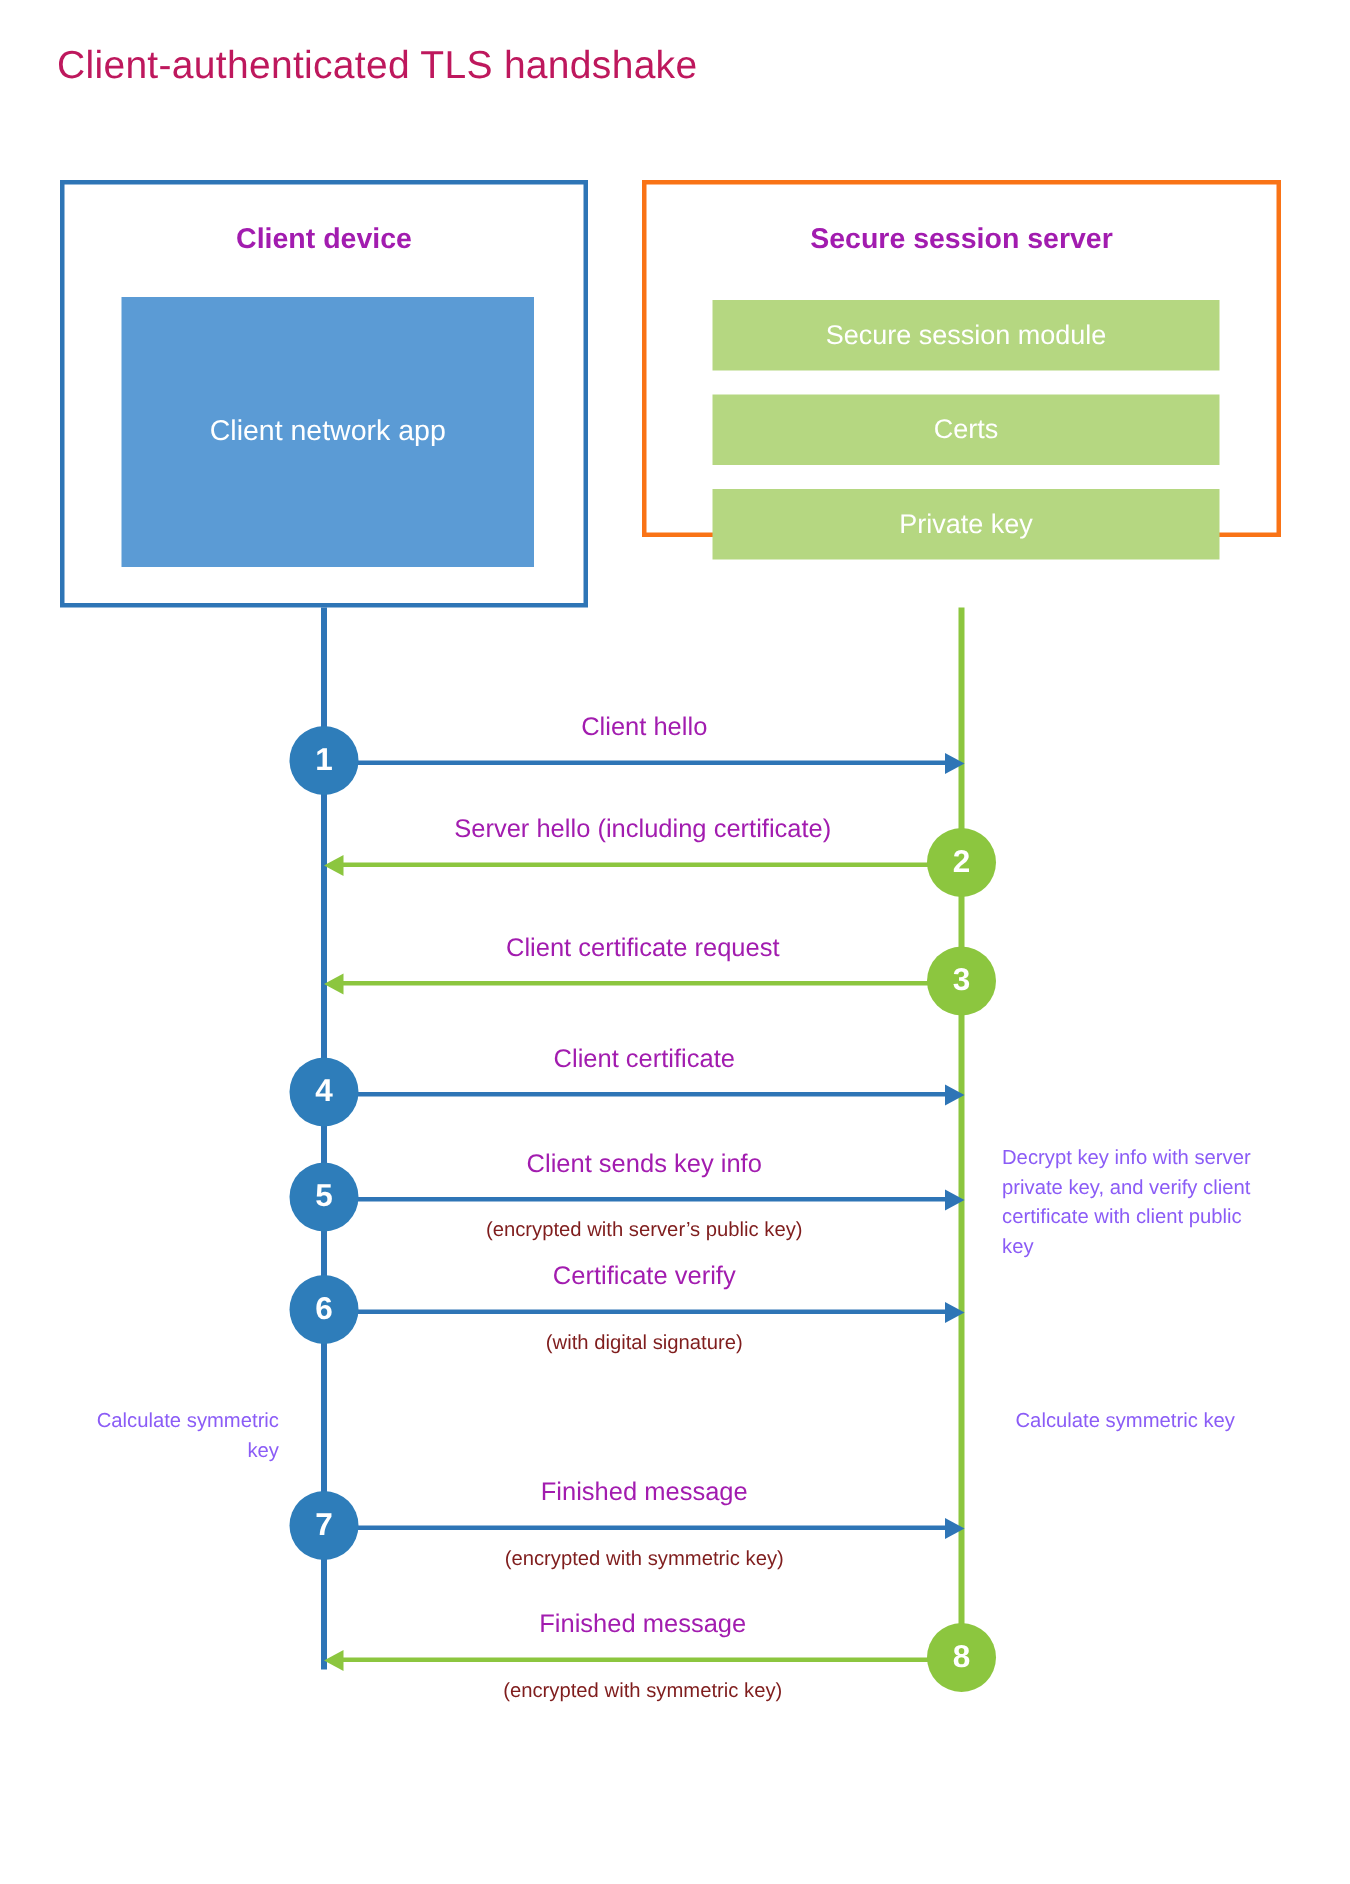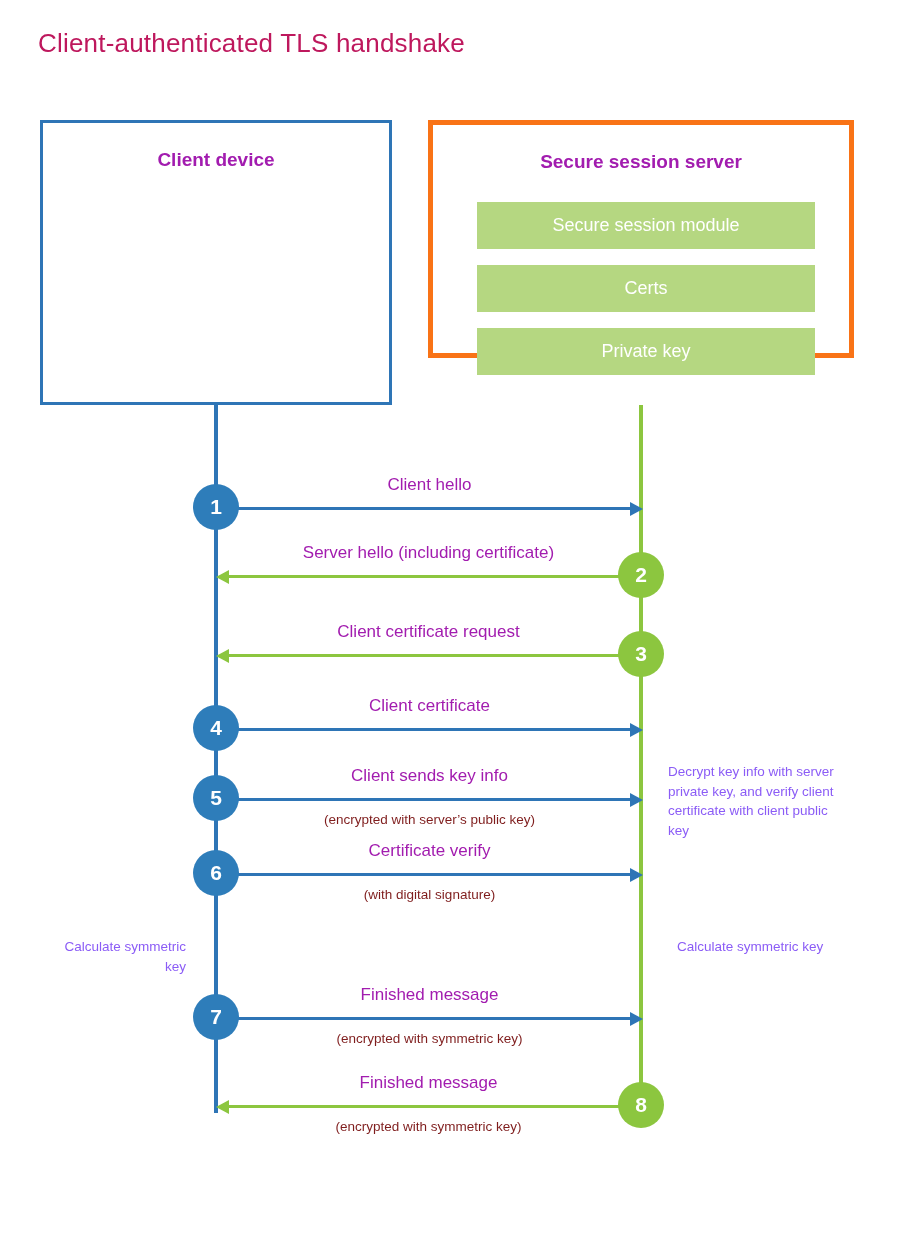--- a/index.html
+++ b/index.html
@@ -44,21 +44,21 @@
     top: 120px;
     width: 352px;
     height: 285px;
     border: 3px solid #2e75b6;
   }
   .actor-box.server {
     left: 428px;
     top: 120px;
     width: 426px;
     height: 238px;
-    border: 5px solid #f97316;
+    border: 3px solid #f97316;
   }
   .actor-title {
     position: absolute;
     left: 0; right: 0;
     top: 26px;
     text-align: center;
     font-size: 19px;
     font-weight: bold;
     color: #a21caf;
   }
@@ -182,20 +182,21 @@
 </style>
 </head>
 <body>
 
 <div class="canvas">
 
   <div class="diagram-title">Client-authenticated TLS handshake</div>
 
   <div class="actor-box client">
     <div class="actor-title">Client device</div>
+    <div class="inner-block client-app">Client network app</div>
   </div>
 
   <div class="actor-box server">
     <div class="actor-title">Secure session server</div>
     <div class="inner-block server-row row-0">Secure session module</div>
     <div class="inner-block server-row row-1">Certs</div>
     <div class="inner-block server-row row-2">Private key</div>
   </div>
 
   <div class="lifeline client"></div>

